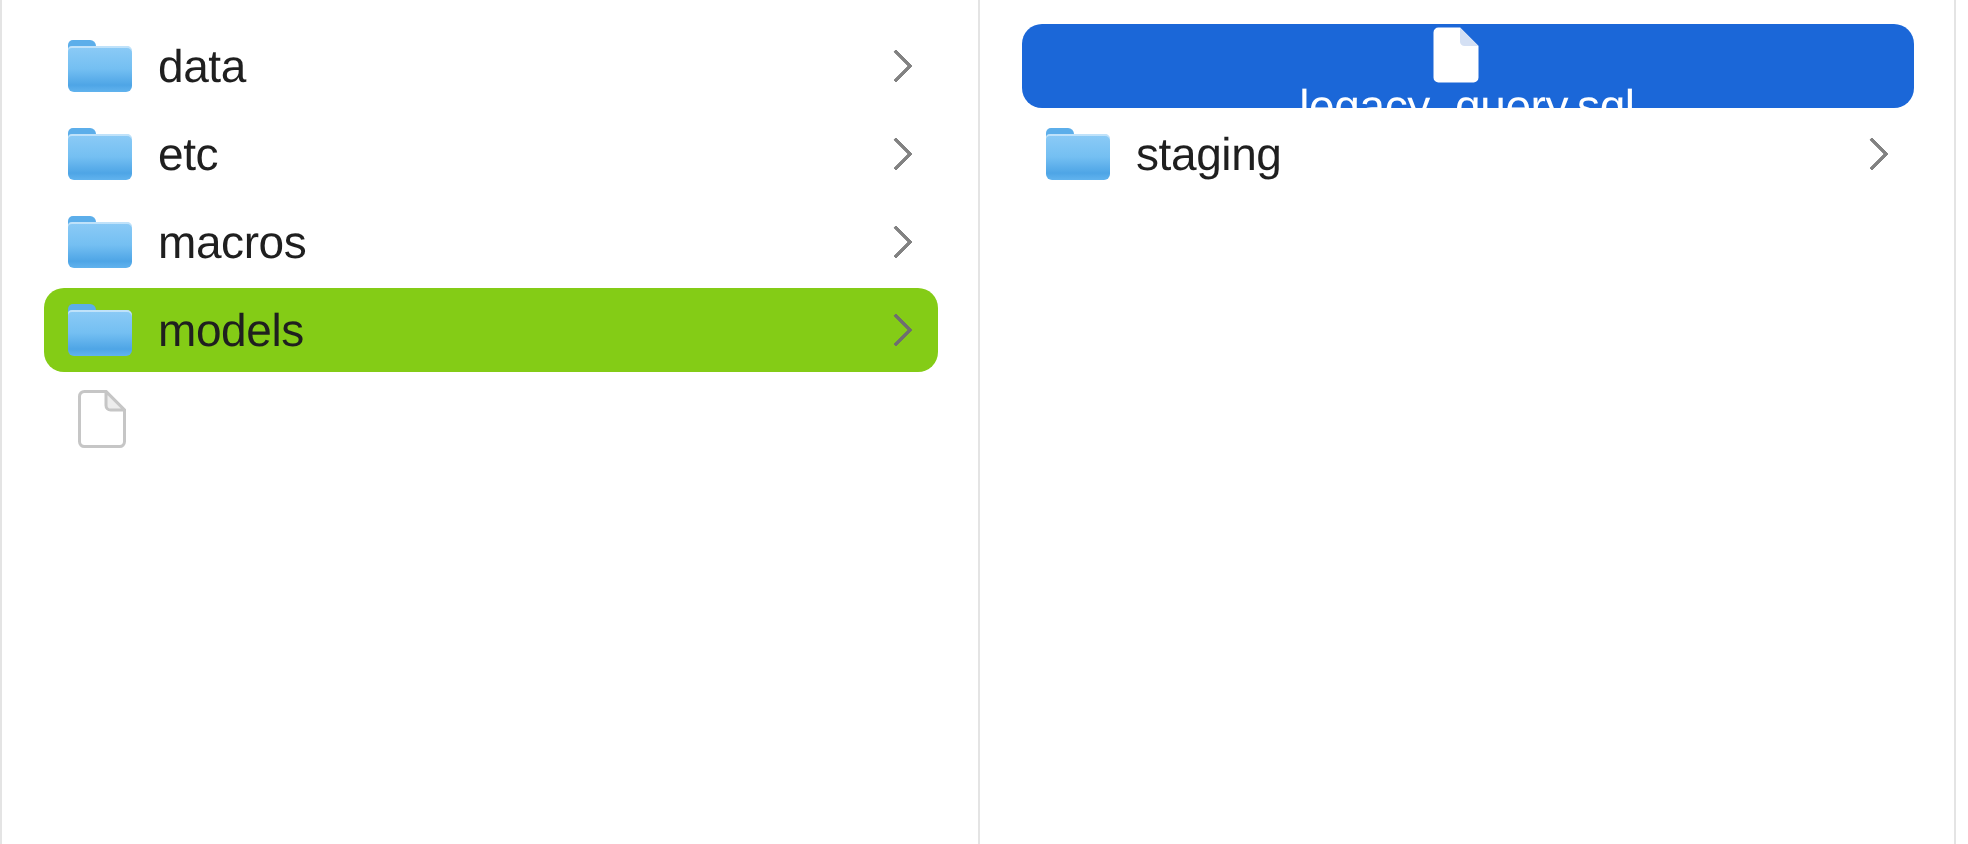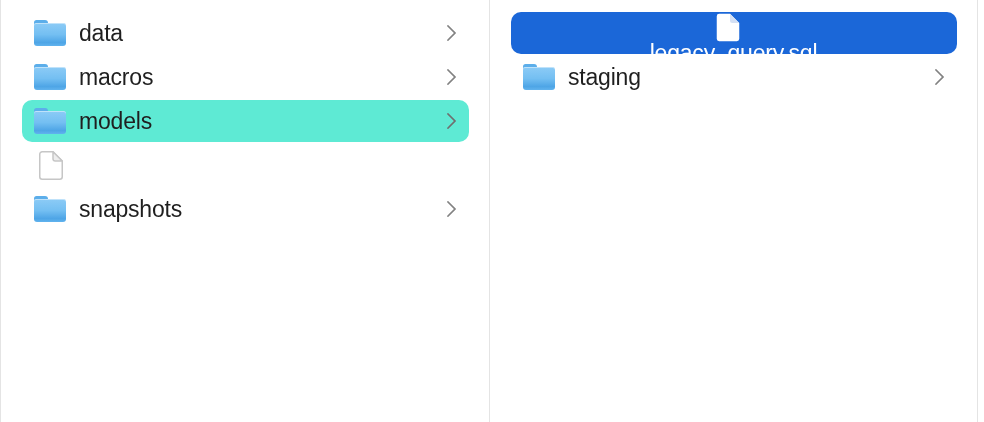--- a/index.html
+++ b/index.html
@@ -13,21 +13,21 @@
   .column { flex: none; box-sizing: border-box; padding: 12px 20px 0 21px; }
   .col-0 { width: 488px; }
   .col-1 { width: 487px; }
   .spacer { flex: 1; background: #ffffff; }
 
   .row {
     height: 42px; margin-bottom: 2px; border-radius: 10px;
     display: flex; align-items: center;
     padding: 0 13px 0 12px;
   }
-  .sel-gray { background: #5eead4; }
+  .sel-gray { background: #84cc16; }
   .sel-blue { background: #1b67d8; flex-direction: column; }
 
   .icon {
     width: 33px; height: 30px; flex: none; margin-right: 12px;
     position: relative; display: flex; align-items: center; justify-content: center;
   }
   
   .folder-glyph { position: absolute; left: 0; top: 2px; width: 32px; height: 26px; }
   .folder-glyph::before {
     content: ""; position: absolute; left: 0; top: 0;
@@ -68,20 +68,28 @@
   <div class="row">
     <span class="icon folder">
           <span class="folder-glyph"></span>
         </span>
 
     <span class="label">data</span>
     <span class="chevron"></span>
   </div>
 
 
+  <div class="row">
+    <span class="icon folder">
+          <span class="folder-glyph"></span>
+        </span>
+
+    <span class="label">etc</span>
+    <span class="chevron"></span>
+  </div>
 
 
   <div class="row">
     <span class="icon folder">
           <span class="folder-glyph"></span>
         </span>
 
     <span class="label">macros</span>
     <span class="chevron"></span>
   </div>
@@ -99,28 +107,20 @@
 
     <span class="icon file">
       <svg width="24" height="29" viewBox="0 0 24 29" aria-hidden="true">
         <path class="file-main" d="M3.2 0.75 H14 L23.25 10 V25.8 A2.45 2.45 0 0 1 20.8 28.25 H3.2 A2.45 2.45 0 0 1 0.75 25.8 V3.2 A2.45 2.45 0 0 1 3.2 0.75 Z"></path>
         <path class="file-fold" d="M14 0.75 L23.25 10 H16.3 A2.3 2.3 0 0 1 14 7.7 Z"></path>
       </svg>
     </span>
 
   </div>
 
-  <div class="row">
-    <span class="icon folder">
-          <span class="folder-glyph"></span>
-        </span>
-
-    <span class="label">snapshots</span>
-    <span class="chevron"></span>
-  </div>
 
 </div>
   <div class="divider"></div>
   <div class="column col-1">
   <div class="row sel-blue">
 
     <span class="icon file">
       <svg width="24" height="29" viewBox="0 0 24 29" aria-hidden="true">
         <path class="file-main" d="M3.2 0.75 H14 L23.25 10 V25.8 A2.45 2.45 0 0 1 20.8 28.25 H3.2 A2.45 2.45 0 0 1 0.75 25.8 V3.2 A2.45 2.45 0 0 1 3.2 0.75 Z"></path>
         <path class="file-fold" d="M14 0.75 L23.25 10 H16.3 A2.3 2.3 0 0 1 14 7.7 Z"></path>

